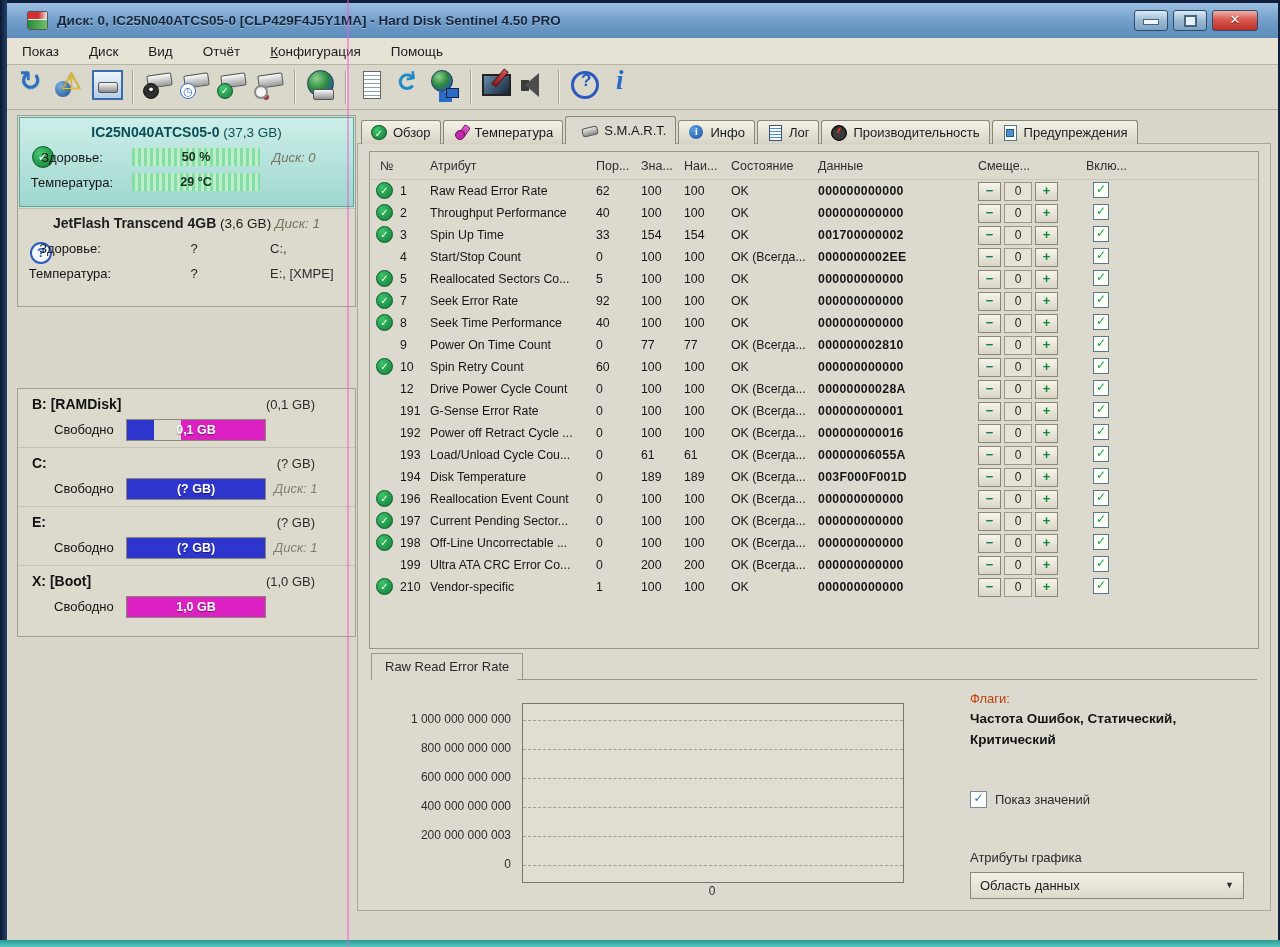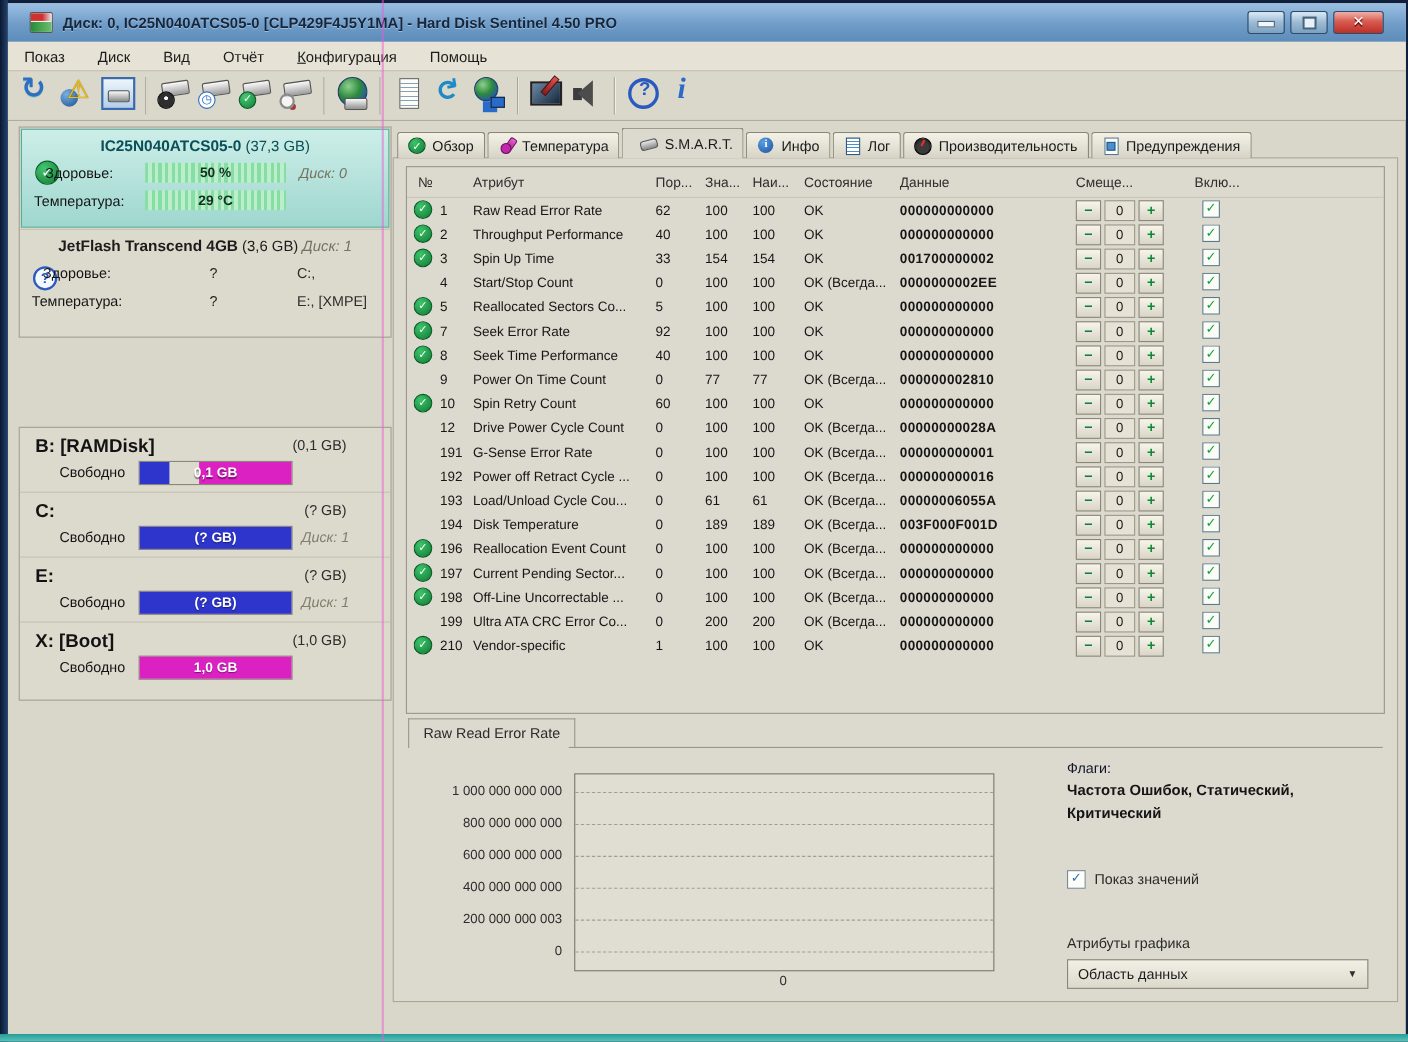--- a/index.html
+++ b/index.html
@@ -80,21 +80,21 @@
   .disk-label-right{position:absolute;left:252px;font-style:italic;color:#76725f;font-size:13px;}
   .right-text{position:absolute;left:252px;font-size:13px;color:#2c2c2c;}
   .okbig{position:absolute;left:12px;top:28px;width:20px;height:20px;border-radius:50%;border:1px solid #0a5a26;
      background:radial-gradient(circle at 35% 30%,#44c671,#107a34);}
   .okbig::after{content:"✓";position:absolute;inset:0;text-align:center;color:#fff;font-weight:bold;font-size:13px;line-height:20px;}
   .qbig{position:absolute;left:12px;top:33px;width:18px;height:18px;border-radius:50%;border:2px solid #2a5ac0;background:#f4f8ff;}
   .qbig::after{content:"?";position:absolute;inset:0;text-align:center;color:#2a5ac0;font-weight:bold;font-size:13px;line-height:17px;}
   .part-list{left:10px;top:385px;width:337px;height:247px;}
   .part-entry{position:relative;height:58px;border-bottom:1px solid #c6c2b4;}
   .part-entry:last-child{border-bottom:none;}
-  .part-name{position:absolute;left:14px;top:7px;font-size:17px;font-weight:bold;color:#121212;}
+  .part-name{position:absolute;left:14px;top:7px;font-size:14px;font-weight:bold;color:#121212;}
   .part-size{position:absolute;right:40px;top:8px;font-size:13px;color:#2c2c2c;}
   .free-label{position:absolute;left:36px;top:33px;font-size:13px;color:#141414;}
   .part-bar{position:absolute;left:108px;top:30px;width:138px;height:20px;display:flex;border:1px solid #8a8678;gap:27px;}
   .part-bar .seg{height:100%;}
   .part-bar .bar-text{position:absolute;inset:0;text-align:center;color:#fff;font-weight:bold;font-size:12.5px;line-height:20px;text-shadow:0 1px 1px rgba(0,0,0,.45);}
   .part-disk-label{position:absolute;left:256px;top:33px;font-style:italic;color:#827e6c;font-size:13px;}
   
   .tabs{left:354px;top:114px;height:27px;display:flex;align-items:flex-end;z-index:5;}
   .tab{display:flex;align-items:center;height:23px;padding:0 9px;margin-right:2px;border:1px solid #8a8678;border-bottom:none;
      border-radius:3px 3px 0 0;background:linear-gradient(#f4f1e7,#d6d3c6);font-size:13px;color:#1a1a1a;white-space:nowrap;}
@@ -139,21 +139,21 @@
   .chart-section{left:362px;top:650px;width:888px;height:254px;}
   .chart-tab{position:absolute;left:2px;top:0;height:26px;padding:0 13px;border:1px solid #9a968a;border-bottom:none;
      background:#dcd9ce;font-size:13px;color:#2a2a2a;line-height:26px;white-space:nowrap;}
   .chart-topline{position:absolute;left:148px;right:0;top:26px;border-top:1px solid #9a968a;}
   .yaxis{position:absolute;left:0;top:50px;width:148px;height:178px;}
   .ytick{position:absolute;right:6px;font-size:12px;color:#2e2e2e;white-space:nowrap;}
   .plot{position:absolute;left:153px;top:50px;width:380px;height:178px;border:1px solid #7a766a;background:#e0ddd2;}
   .gline{position:absolute;left:0;right:0;border-top:1px dashed #a29e90;}
   .xtick{position:absolute;left:323px;top:231px;width:40px;text-align:center;font-size:12px;color:#2e2e2e;}
   .opts{position:absolute;left:601px;top:38px;width:286px;}
-  .flags-label{font-size:13px;color:#0f172a;}
+  .flags-label{font-size:13px;color:#c2410c;}
   .flags-value{margin-top:3px;font-size:13.5px;font-weight:bold;color:#141414;line-height:1.55;}
   .showvals{display:flex;align-items:center;gap:8px;margin-top:40px;font-size:13px;color:#2a2a2a;}
   .cbx{display:inline-block;width:15px;height:15px;border:1px solid #7a8a9a;background:#fdfdfa;position:relative;}
   .cbx::after{content:"✓";position:absolute;left:0;right:0;top:-1px;text-align:center;color:#3570b8;font-size:12px;font-weight:bold;}
   .gattr-label{margin-top:42px;font-size:13px;color:#2a2a2a;}
   .dropdown{margin-top:7px;width:274px;height:27px;border:1px solid #8a8678;background:linear-gradient(#f2efe5,#dcd9cc);
      display:flex;align-items:center;padding:0 9px;font-size:13px;color:#1c1c1c;box-sizing:border-box;}
   .dd-arrow{margin-left:auto;font-size:9px;color:#2e2e2e;}
   
   .statusbar{position:absolute;left:0;right:0;bottom:0;height:27px;border-top:1px solid #aaa69a;background:#d9d6ca;

